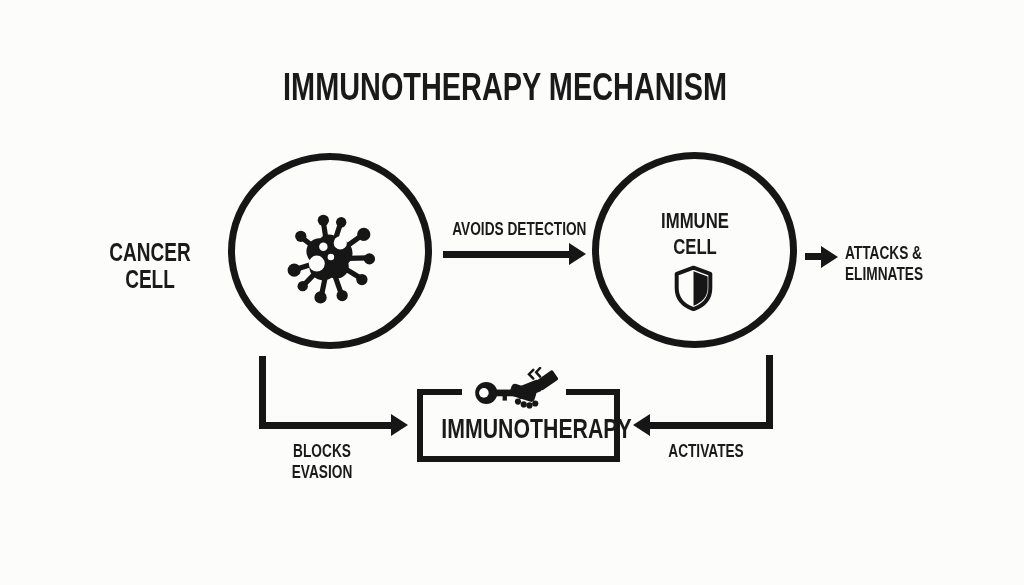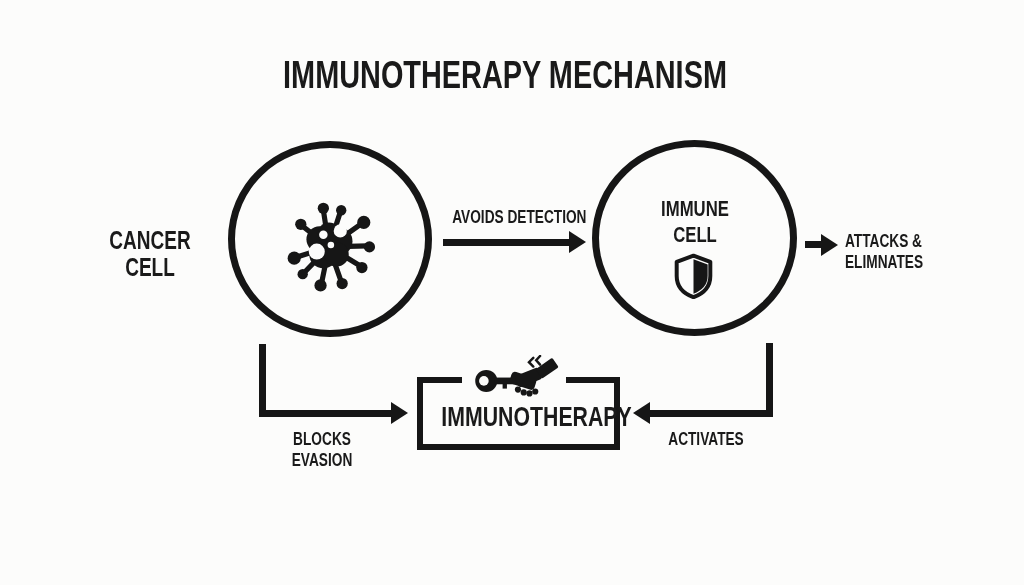--- a/index.html
+++ b/index.html
@@ -27,21 +27,21 @@
   .shaft-v{background:#161616;width:7px;}
   .ah-right{width:0;height:0;border-left:17px solid #161616;
     border-top:11px solid transparent;border-bottom:11px solid transparent;}
   .ah-left{width:0;height:0;border-right:17px solid #161616;
     border-top:11px solid transparent;border-bottom:11px solid transparent;}
   .gap-cover{background:#fcfcfb;}
 </style>
 </head>
 <body>
 
-<div class="abs" style="left:0;top:0;width:1024px;height:497px;">
+<div class="abs" style="left:0;top:12px;width:1024px;height:497px;">
 
   <div class="abs txt" style="left:0;right:14px;top:54px;font-size:38px;">IMMUNOTHERAPY MECHANISM</div>
 
   <div class="abs txt" style="left:80px;top:227px;width:140px;font-size:25px;line-height:1.08;">
     <div>CANCER</div>
     <div>CELL</div>
   </div>
 
   <div class="abs circle" style="left:228px;top:141px;width:204px;height:196px;"></div>
 

